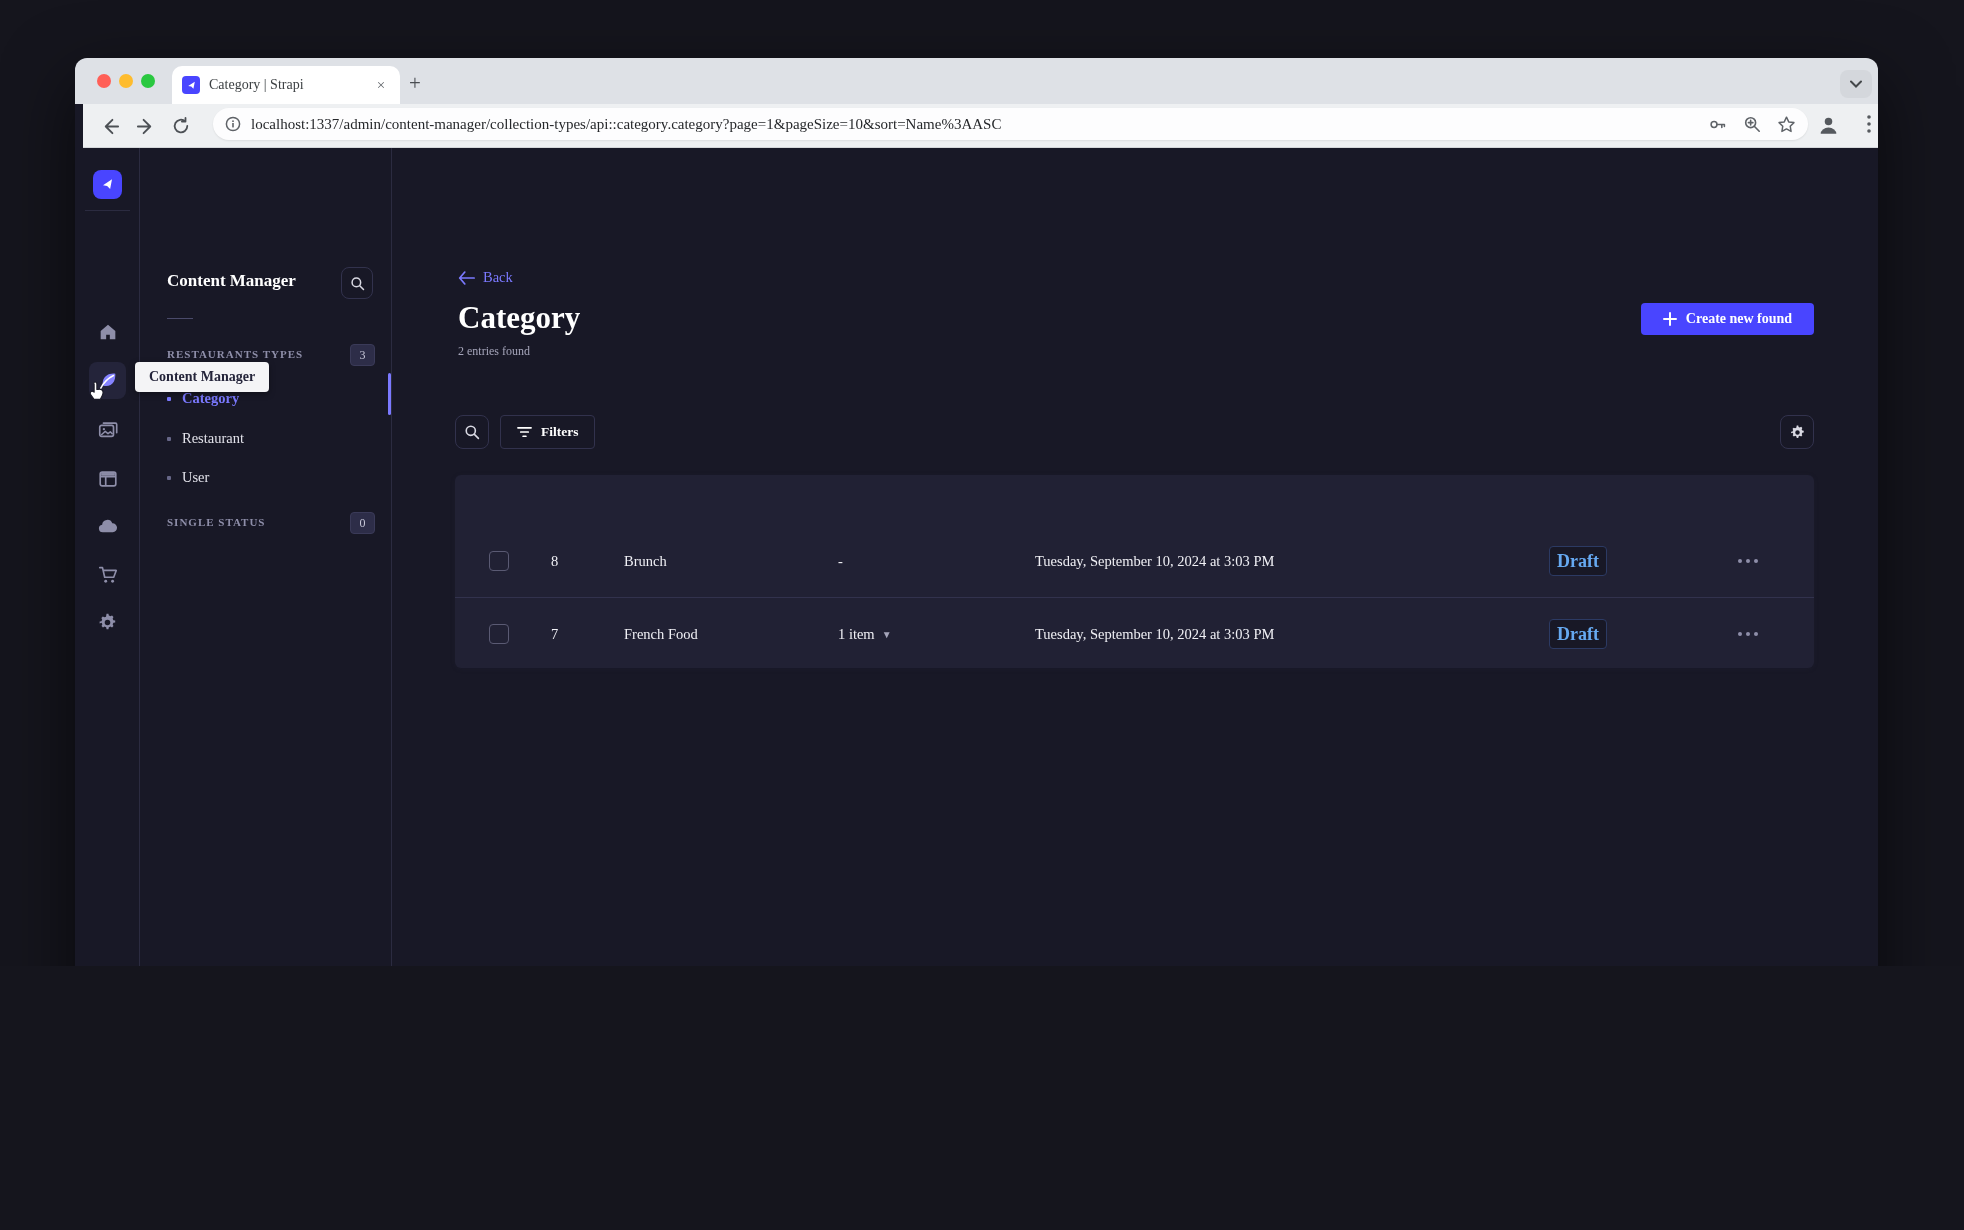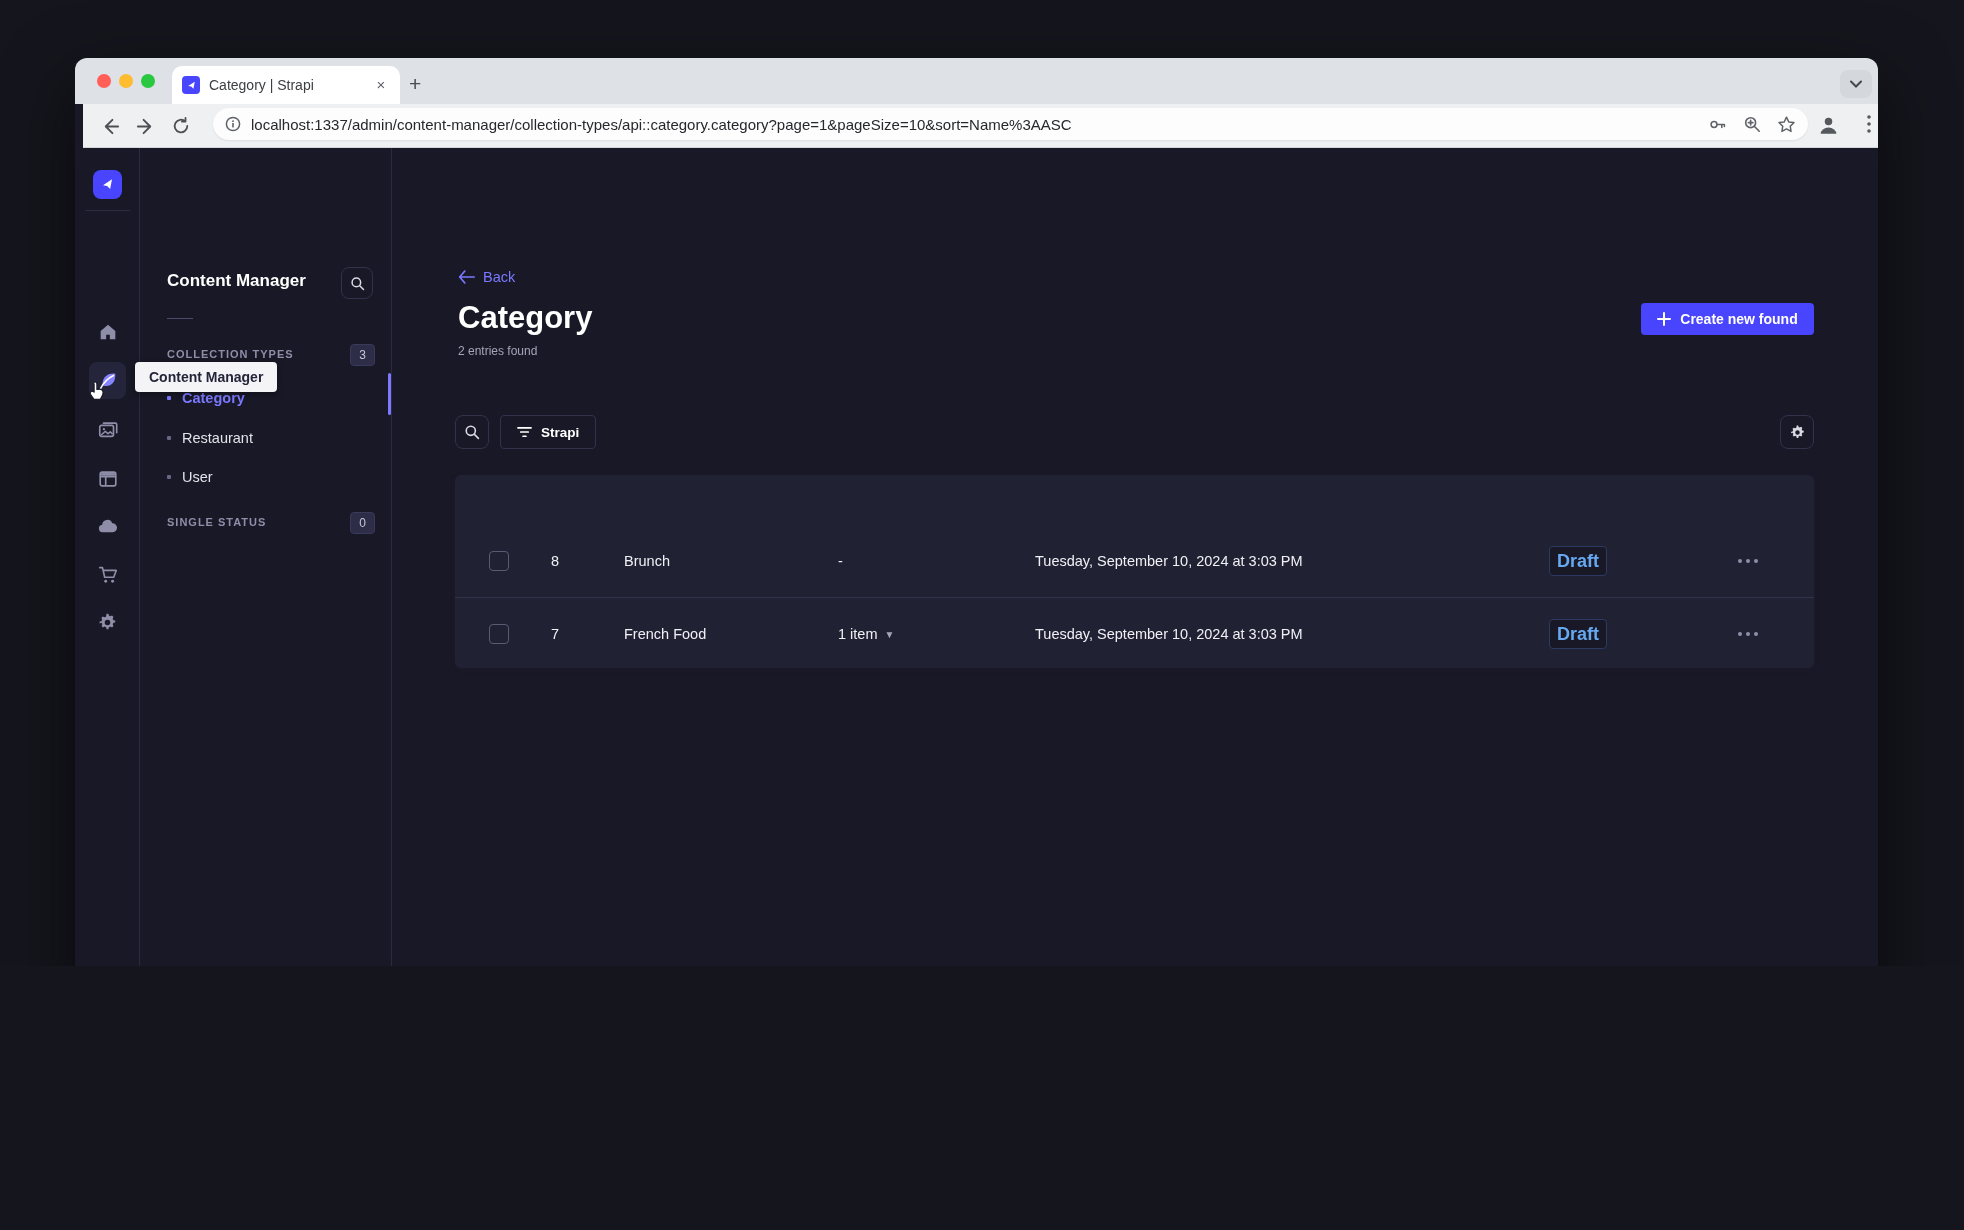--- a/index.html
+++ b/index.html
@@ -4,21 +4,21 @@
 <style>
   :root{
     --outer:#15151d; --strip:#dee1e6; --toolbar:#eef0f2; --pill:#fdfdfe;
     --chrome-ink:#55595e; --app-bg:#181826; --panel:#212134; --border:#32324d;
     --line:#2b2b40; --muted:#a5a5ba; --subtle:#8e8ea9; --primary:#4945ff;
     --primary-light:#7b79ff; --draft:#66a9f1; --white:#ffffff;
   }
   *{margin:0;padding:0;box-sizing:border-box;}
   html,body{background:var(--outer);}
   body{font-family:"Liberation Sans",sans-serif;-webkit-font-smoothing:antialiased;}
-  .stage{position:relative;width:1964px;height:966px;background:var(--outer);overflow:hidden;}
+  .stage{position:relative;width:1964px;height:966px;background:var(--outer);overflow:hidden;font-family:Liberation Serif, serif;}
   .window{position:absolute;left:75px;top:58px;width:1803px;height:1145px;border-radius:12px;
           overflow:hidden;box-shadow:0 25px 70px rgba(0,0,0,.6);background:var(--app-bg);}
   
   .tabstrip{position:absolute;left:0;top:0;width:100%;height:46px;background:var(--strip);}
   .light{position:absolute;top:16px;width:14px;height:14px;border-radius:50%;}
   .light.red{left:22px;background:#ff5f57;} .light.yellow{left:44px;background:#febc2e;}
   .light.green{left:66px;background:#2ac840;}
   .tab{position:absolute;left:97px;top:8px;width:228px;height:38px;background:#fff;
        border-radius:10px 10px 0 0;display:flex;align-items:center;padding:0 10px;}
   .favicon{width:18px;height:18px;border-radius:4px;background:var(--primary);display:flex;
@@ -258,21 +258,21 @@
       <div class="subnav">
         <div class="subnav-title">Content Manager</div>
         <span class="subnav-search">
           <svg width="15" height="15" viewBox="0 0 20 20">
               <circle cx="8.5" cy="8.5" r="5.7" fill="none" stroke="currentColor" stroke-width="2"></circle>
               <path d="M13 13 L18 18" stroke="currentColor" stroke-width="2" stroke-linecap="round"></path>
             </svg>
         </span>
         <span class="subnav-div"></span>
 
-        <span class="sec-label" style="top:200px">COLLECTION TYPES</span>
+        <span class="sec-label" style="top:200px">RESTAURANTS TYPES</span>
         <span class="sec-badge" style="top:196px">3</span>
 
         <span class="nav-link active" style="top:242px">
           <i class="dot"></i>
           <span>Category</span>
         </span>
         <span class="nav-link" style="top:282px">
           <i class="dot"></i>
           <span>Restaurant</span>
         </span>
@@ -308,21 +308,21 @@
         <span class="sq-btn" style="left:63px;top:267px">
           <svg width="16" height="16" viewBox="0 0 20 20">
               <circle cx="8.5" cy="8.5" r="5.7" fill="none" stroke="currentColor" stroke-width="2"></circle>
               <path d="M13 13 L18 18" stroke="currentColor" stroke-width="2" stroke-linecap="round"></path>
             </svg>
         </span>
         <span class="filters-btn">
           <svg width="15" height="12" viewBox="0 0 16 12">
               <path d="M1 1.5 h14 M4 6 h8 M6.5 10.5 h3" stroke="#fff" stroke-width="1.8" stroke-linecap="round"></path>
             </svg>
-          <span>Strapi</span>
+          <span>Filters</span>
         </span>
         <span class="sq-btn" style="left:1388px;top:267px">
           <svg width="17" height="17" viewBox="0 0 24 24">
               <path fill-rule="evenodd" d="M10.9 2h2.2l.4 2.1c.6.2 1.2.4 1.7.8l2-.9 1.6 1.6-.9 2c.3.5.6 1.1.8 1.7l2.1.4v2.2l-2.1.4c-.2.6-.4 1.2-.8 1.7l.9 2-1.6 1.6-2-.9c-.5.3-1.1.6-1.7.8l-.4 2.1h-2.2l-.4-2.1c-.6-.2-1.2-.4-1.7-.8l-2 .9-1.6-1.6.9-2c-.3-.5-.6-1.1-.8-1.7L3 13.1v-2.2l2.1-.4c.2-.6.4-1.2.8-1.7l-.9-2 1.6-1.6 2 .9c.5-.3 1.1-.6 1.7-.8L10.9 2 Z M12 15.2 a3.2 3.2 0 1 0 0-6.4 a3.2 3.2 0 0 0 0 6.4 Z" fill="currentColor"></path>
             </svg>
         </span>
 
         <div class="table">
 
           <div class="trow" style="top:50px">

